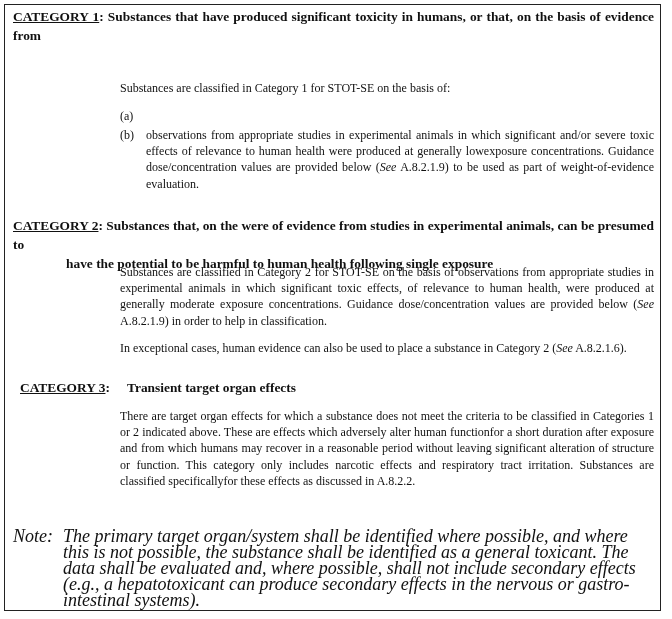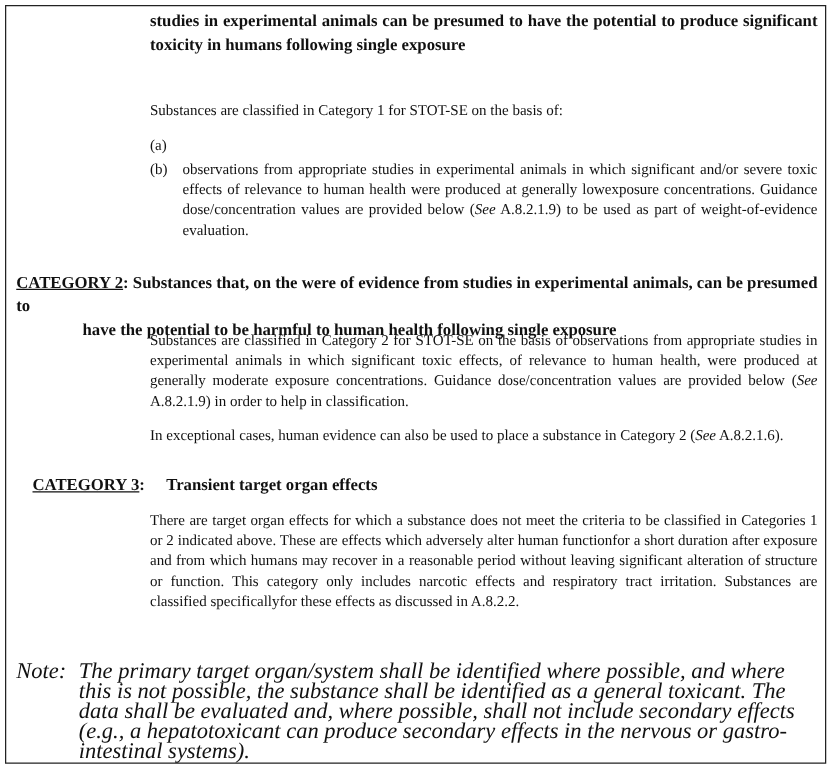--- a/index.html
+++ b/index.html
@@ -60,21 +60,24 @@
       line-height: 16px;
     }
     i { font-style: italic; }
   </style>
 </head>
 <body>
 
 <div class="frame"></div>
 
 <div class="abs cat-head" style="left:13px; top:7px; width:641px;">
-  <div style="margin-left:107px; text-align:justify;">studies in experimental animals can be presumed to have the potential to produce significant toxicity in humans following single exposure</div>
+  <div style="text-align:justify; text-align-last:justify;">
+    <span class="cat-label">CATEGORY 1</span><span>:</span>
+    <span>Substances that have produced significant toxicity in humans, or that, on the basis of evidence from</span>
+  </div>
 </div>
 
 <p class="abs body-text" style="left:120px; top:80px; width:534px;">Substances are classified in Category 1 for STOT-SE on the basis of:</p>
 
 <div class="abs body-text" style="left:120px; top:108px; width:534px; height:18px;">
   <span class="item-marker">(a)</span>
 </div>
 
 <div class="abs body-text" style="left:120px; top:127px; width:534px; height:66px;">
   <span class="item-marker">(b)</span>
@@ -86,21 +89,21 @@
     <span class="cat-label">CATEGORY 2</span><span>:</span>
     <span>Substances that, on the were of evidence from studies in experimental animals, can be presumed to</span>
   </div>
   <div style="margin-left:53px;">have the potential to be harmful to human health following single exposure</div>
 </div>
 
 <p class="abs body-text" style="left:120px; top:264px; width:534px;"><span>Substances are classified in Category 2 for STOT-SE on the basis of observations from appropriate studies in experimental animals in which significant toxic effects, of relevance to human health, were produced at generally moderate exposure concentrations. Guidance dose/concentration values are provided below (</span><i>See</i><span> A.8.2.1.9) in order to help in classification.</span></p>
 
 <p class="abs body-text" style="left:120px; top:340px; width:534px;"><span>In exceptional cases, human evidence can also be used to place a substance in Category 2 (</span><i>See</i><span> A.8.2.1.6).</span></p>
 
-<div class="abs cat-head" style="left:26px; top:378px; width:641px;">
+<div class="abs cat-head" style="left:20px; top:378px; width:641px;">
   <span class="cat-label">CATEGORY 3</span><span>:</span>
   <span style="position:absolute; left:107px; top:0;">Transient target organ effects</span>
 </div>
 
 <p class="abs body-text" style="left:120px; top:408px; width:534px;">There are target organ effects for which a substance does not meet the criteria to be classified in Categories 1 or 2 indicated above. These are effects which adversely alter human functionfor a short duration after exposure and from which humans may recover in a reasonable period without leaving significant alteration of structure or function. This category only includes narcotic effects and respiratory tract irritation. Substances are classified specificallyfor these effects as discussed in A.8.2.2.</p>
 
 <div class="abs note" style="left:13px; top:528px; width:641px; height:70px;">
   <span style="position:absolute; left:0; top:0;">Note:</span>
   <span style="position:absolute; left:50px; top:0; width:588px;">The primary target organ/system shall be identified where possible, and where this is not possible, the substance shall be identified as a general toxicant. The data shall be evaluated and, where possible, shall not include secondary effects (e.g., a hepatotoxicant can produce secondary effects in the nervous or gastro-intestinal systems).</span>
 </div>

